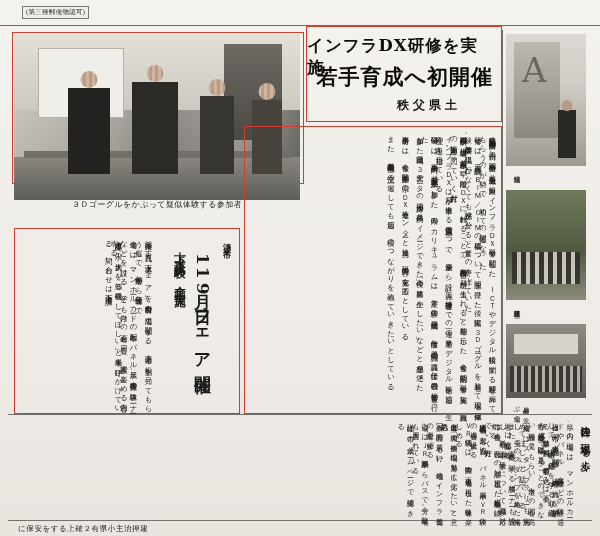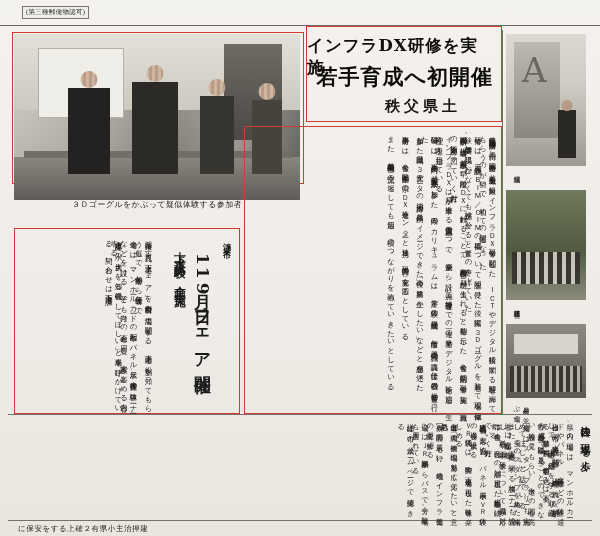--- a/index.html
+++ b/index.html
@@ -145,21 +145,21 @@
     font-size: 16.5px; font-weight: bold; letter-spacing: 1px;
     font-family:"DejaVu Serif", serif; color:#110f0b;
   }
   .hl2 {
     position:absolute; right: 8px; top: 36px;
     font-size: 21px; font-weight: bold; letter-spacing: 1px;
     font-family:"DejaVu Serif", serif; color:#0d0c09;
   }
   .hl3 {
     position:absolute; right: 40px; top: 70px;
-    font-size: 15px; font-weight: bold; letter-spacing: 4px;
+    font-size: 12px; font-weight: bold; letter-spacing: 4px;
     font-family:"DejaVu Serif", serif; color:#151310;
   }
   
   .maincap {
     position:absolute; left: 16px; top: 196px; width: 284px; height: 26px;
     font-size: 8px; letter-spacing: .4px; text-align:center; line-height:1.5;
   }
   
   .fairbox { left: 14px; top: 228px; width: 226px; height: 186px; }
   .fair-head-wrap {

